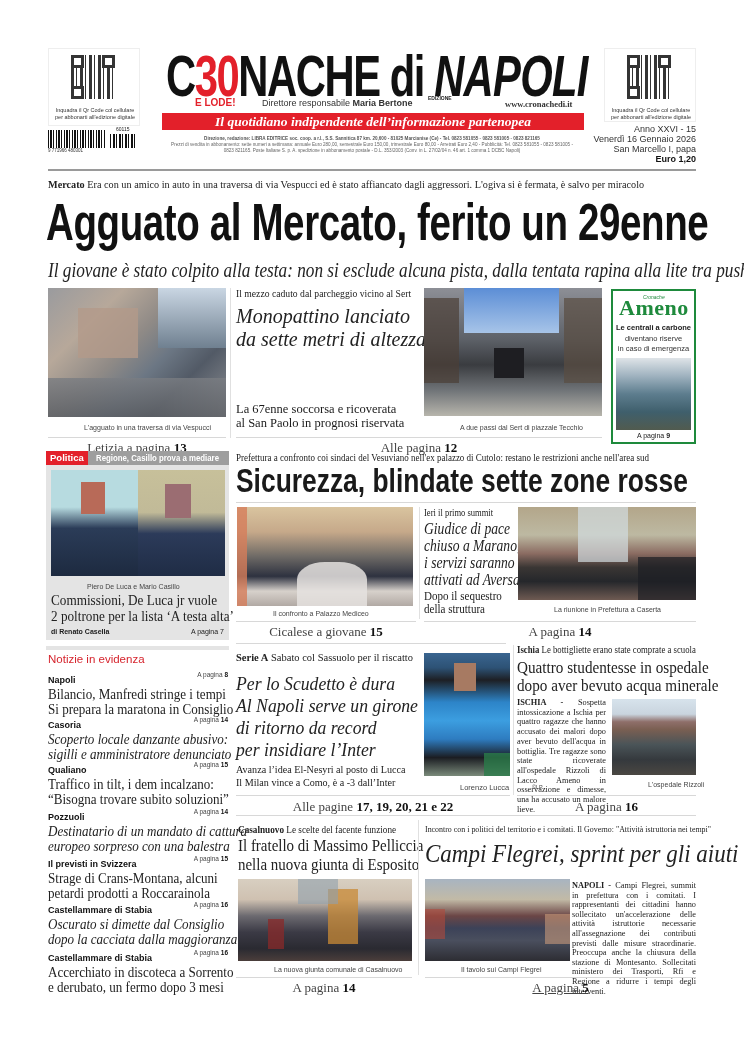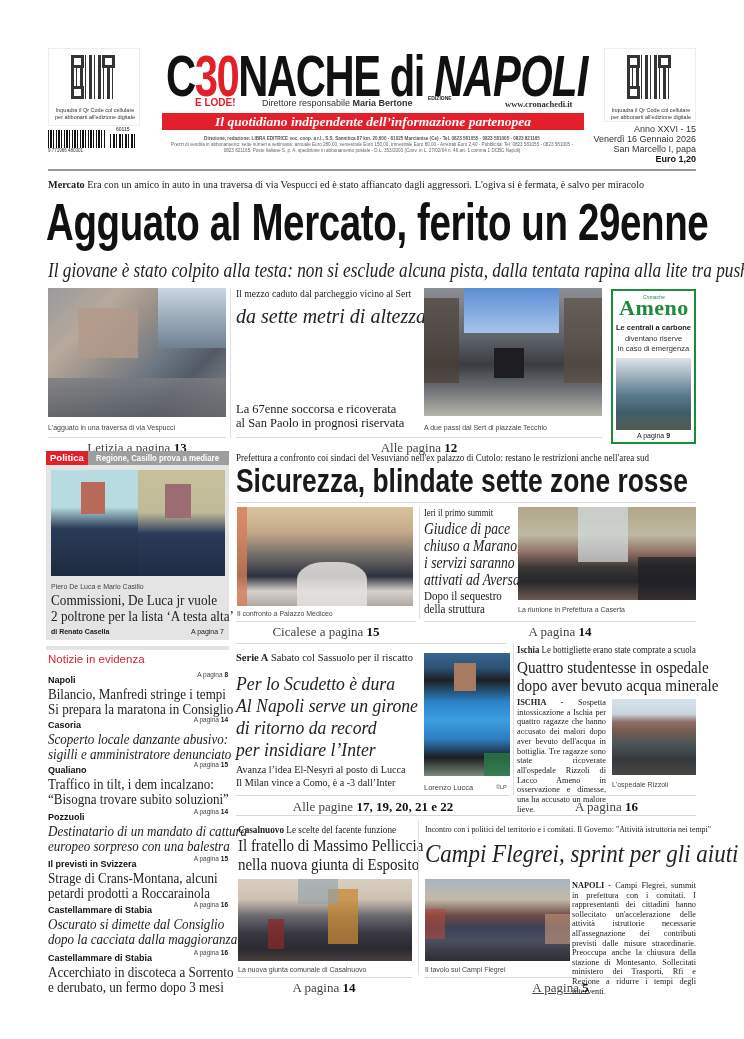--- a/index.html
+++ b/index.html
@@ -21,21 +21,21 @@
   .logo .red { color: #e3202a; }
   .logo .ital { font-style: italic; }
   .tagline-bar { background: #e3202a; color: #fff; font-style: italic; font-weight: bold; font-size: 13.5px; text-align: center; line-height: 17px; }
   .fineprint { font-size: 4.6px; color: #666; text-align: center; line-height: 6px; font-family: "Liberation Sans", sans-serif; }
   .dateblock { font-family: "Liberation Sans", sans-serif; font-size: 9px; text-align: right; line-height: 10px; color: #333; }
 
   .kicker { font-size: 11px; line-height: 13px; color: #222; white-space: nowrap; }
   .kicker b { font-weight: bold; }
   .big-head { font-family: "Liberation Sans", sans-serif; font-weight: bold; font-size: 52px; line-height: 52px; white-space: nowrap; transform: scaleX(0.74); transform-origin: left top; color: #111; letter-spacing: -0.5px; }
   .subhead { font-style: italic; font-size: 21px; line-height: 22px; white-space: nowrap; transform: scaleX(0.82); transform-origin: left top; color: #222; }
-  .caption { font-family: "Liberation Sans", sans-serif; font-size: 7px; color: #444; white-space: nowrap; }
+  .caption { font-family: "Liberation Sans", sans-serif; font-size: 7px; color: #444; white-space: nowrap; margin-left: 36px; }
   .pageref { font-size: 13px; color: #444; white-space: nowrap; text-align: center; }
   .pageref b { color: #111; }
   .ital-head { font-style: italic; font-size: 21px; line-height: 23px; color: #222; }
   .plain-head { font-size: 18px; line-height: 19px; color: #222; }
   .body-text { font-size: 8.8px; line-height: 10px; text-align: justify; color: #222; }
   .nz-label { font-family: "Liberation Sans", sans-serif; font-weight: bold; font-size: 9px; color: #111; }
   .nz-page { font-family: "Liberation Sans", sans-serif; font-size: 6.5px; color: #444; }
   .nz-page b { color: #111; }
   .nz-title { font-size: 14.5px; line-height: 15px; color: #222; white-space: nowrap; transform: scaleX(0.9); transform-origin: left top; }
   .nz-title.it { font-style: italic; }
@@ -118,20 +118,21 @@
 <div class="abs caption" style="left:48px;top:424px;">L'agguato in una traversa di via Vespucci</div>
 <div class="abs hr" style="left:48px;top:437px;width:178px;"></div>
 <div class="abs pageref" style="left:48px;top:440px;width:178px;">
   <span>Letizia a pagina</span>
   <b>13</b>
 </div>
 <div class="abs vr" style="left:230px;top:288px;height:150px;"></div>
 
 <div class="abs" style="left:236px;top:288px;font-size:10.5px;white-space:nowrap;transform:scaleX(0.92);transform-origin:left top;">Il mezzo caduto dal parcheggio vicino al Sert</div>
 <div class="abs ital-head" style="left:236px;top:305px;width:190px;font-size:20px;line-height:22.5px;">
+  <div>Monopattino lanciato</div>
   <div>da sette metri di altezza</div>
 </div>
 <div class="abs" style="left:236px;top:403px;font-size:12.5px;line-height:13.5px;white-space:nowrap;">
   <div>La 67enne soccorsa e ricoverata</div>
   <div>al San Paolo in prognosi riservata</div>
 </div>
 <div class="abs pix" style="left:424px;top:288px;width:178px;height:128px;background:linear-gradient(180deg,#8d8f96 0%,#5d6168 40%,#3a3c40 60%,#707478 80%,#b7b5ac 100%);">
   <div style="position:absolute;left:40px;top:0;width:95px;height:45px;background:linear-gradient(#5c8ed6,#a7c4e8);"></div>
   <div style="position:absolute;left:0;top:10px;width:35px;height:85px;background:#4b3e36;opacity:0.7;"></div>
   <div style="position:absolute;left:140px;top:10px;width:38px;height:85px;background:#5a4d42;opacity:0.7;"></div>
@@ -182,21 +183,21 @@
 <div class="abs" style="left:236px;top:463px;font-family:'Liberation Sans',sans-serif;font-weight:bold;font-size:33px;line-height:36px;white-space:nowrap;transform:scaleX(0.8);transform-origin:left top;">Sicurezza, blindate sette zone rosse</div>
 <div class="abs hr" style="left:236px;top:502px;width:460px;"></div>
 
 <div class="abs" style="left:237px;top:507px;width:176px;height:99px;background:linear-gradient(180deg,#d9c49f 0%,#c6a98a 25%,#6e6a66 50%,#2e3240 70%,#d7d1cb 85%,#b1a9a4 100%);">
   <div style="position:absolute;left:0;top:0;width:10px;height:99px;background:#d67d5a;opacity:0.8;"></div>
   <div style="position:absolute;left:60px;top:55px;width:70px;height:44px;background:#e5e2df;opacity:0.85;border-radius:40% 40% 0 0;"></div>
 </div>
 <div class="abs caption" style="left:237px;top:610px;">Il confronto a Palazzo Mediceo</div>
 <div class="abs hr" style="left:236px;top:621px;width:180px;"></div>
 <div class="abs pageref" style="left:236px;top:624px;width:180px;">
-  <span>Cicalese a pagina</span>
+  <span>Cicalese a giovane</span>
   <b>15</b>
 </div>
 <div class="abs vr" style="left:419px;top:507px;height:112px;"></div>
 
 <div class="abs" style="left:424px;top:508px;font-size:9.5px;white-space:nowrap;transform:scaleX(0.9);transform-origin:left top;">Ieri il primo summit</div>
 <div class="abs" style="left:424px;top:520px;font-style:italic;font-size:16px;line-height:17px;white-space:nowrap;transform:scaleX(0.85);transform-origin:left top;color:#222;">
   <div>Giudice di pace</div>
   <div>chiuso a Marano,</div>
   <div>i servizi saranno</div>
   <div>attivati ad Aversa</div>

